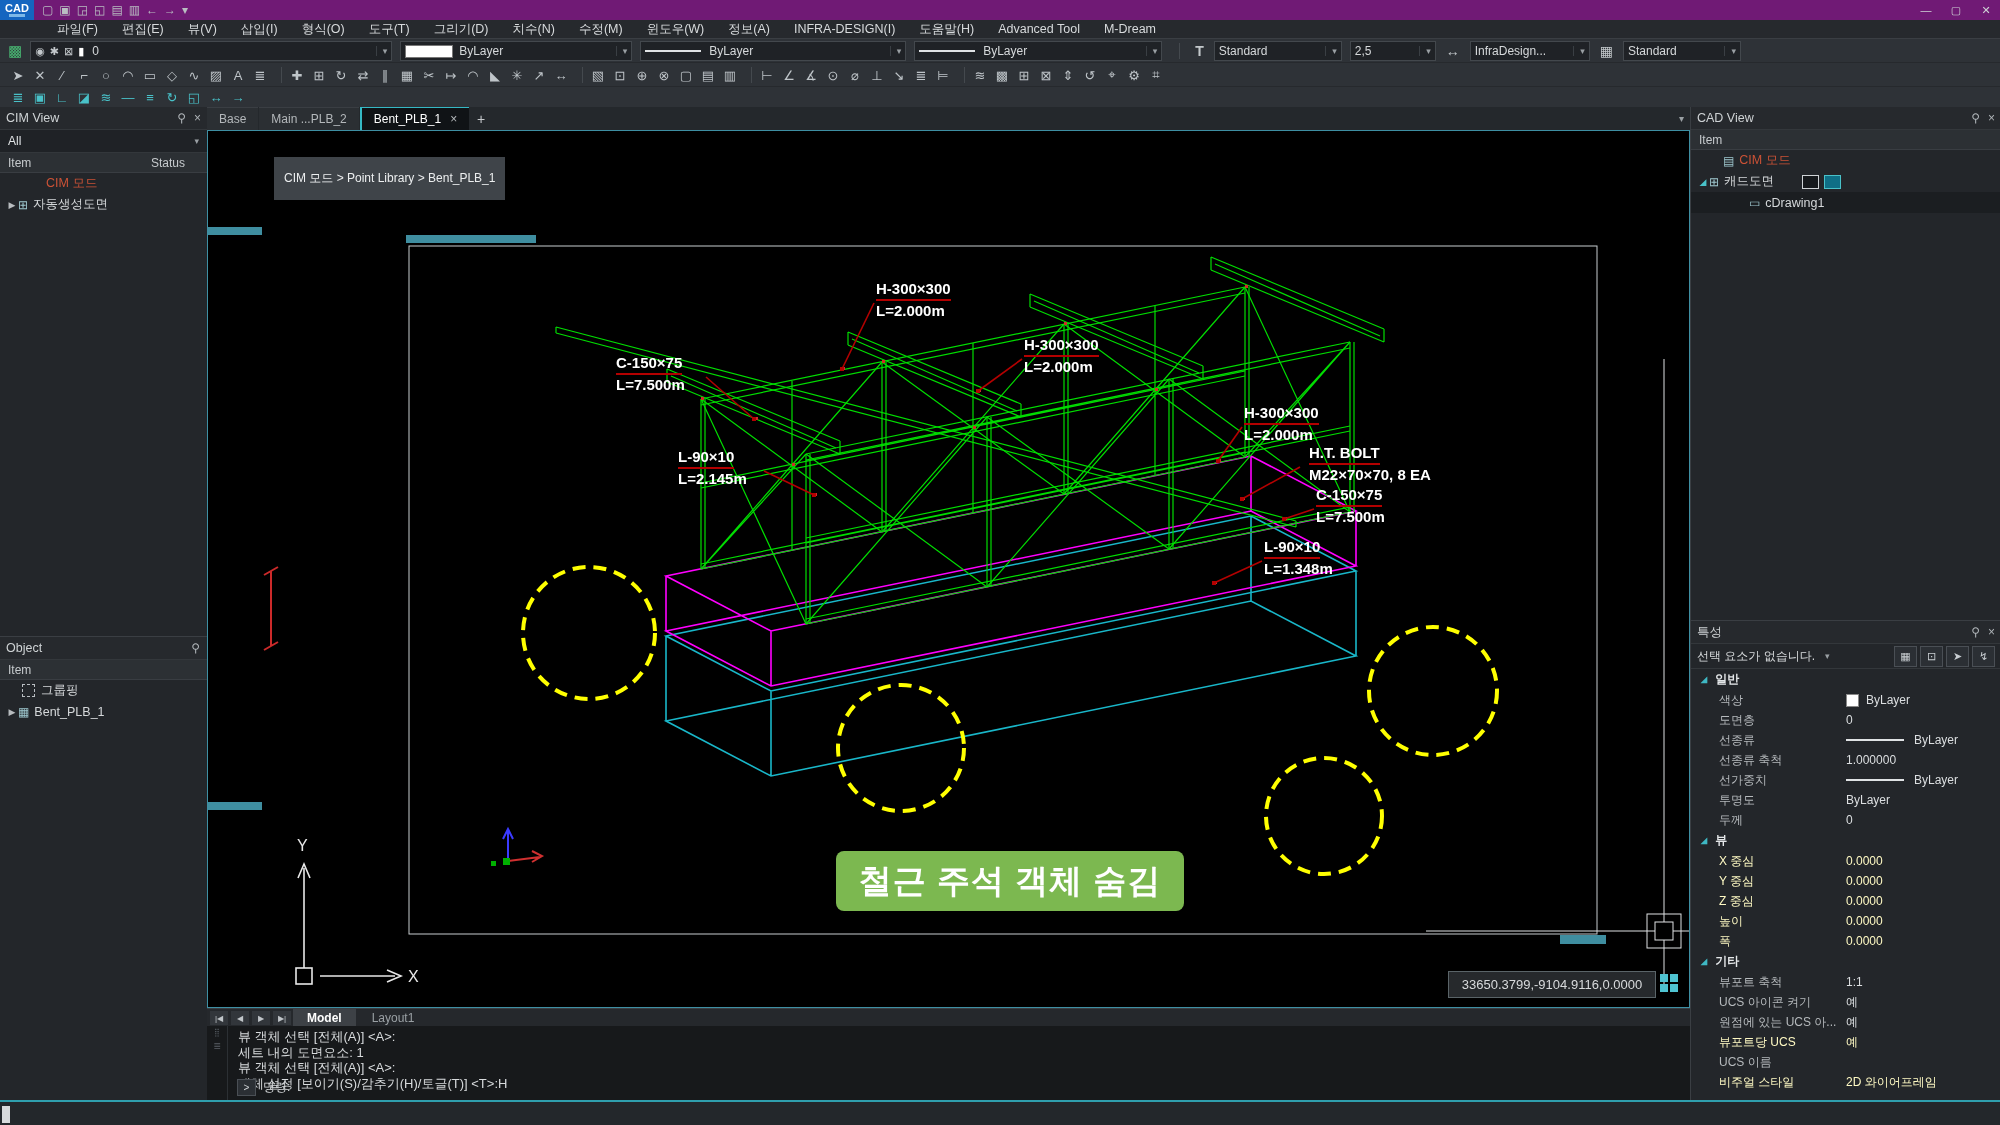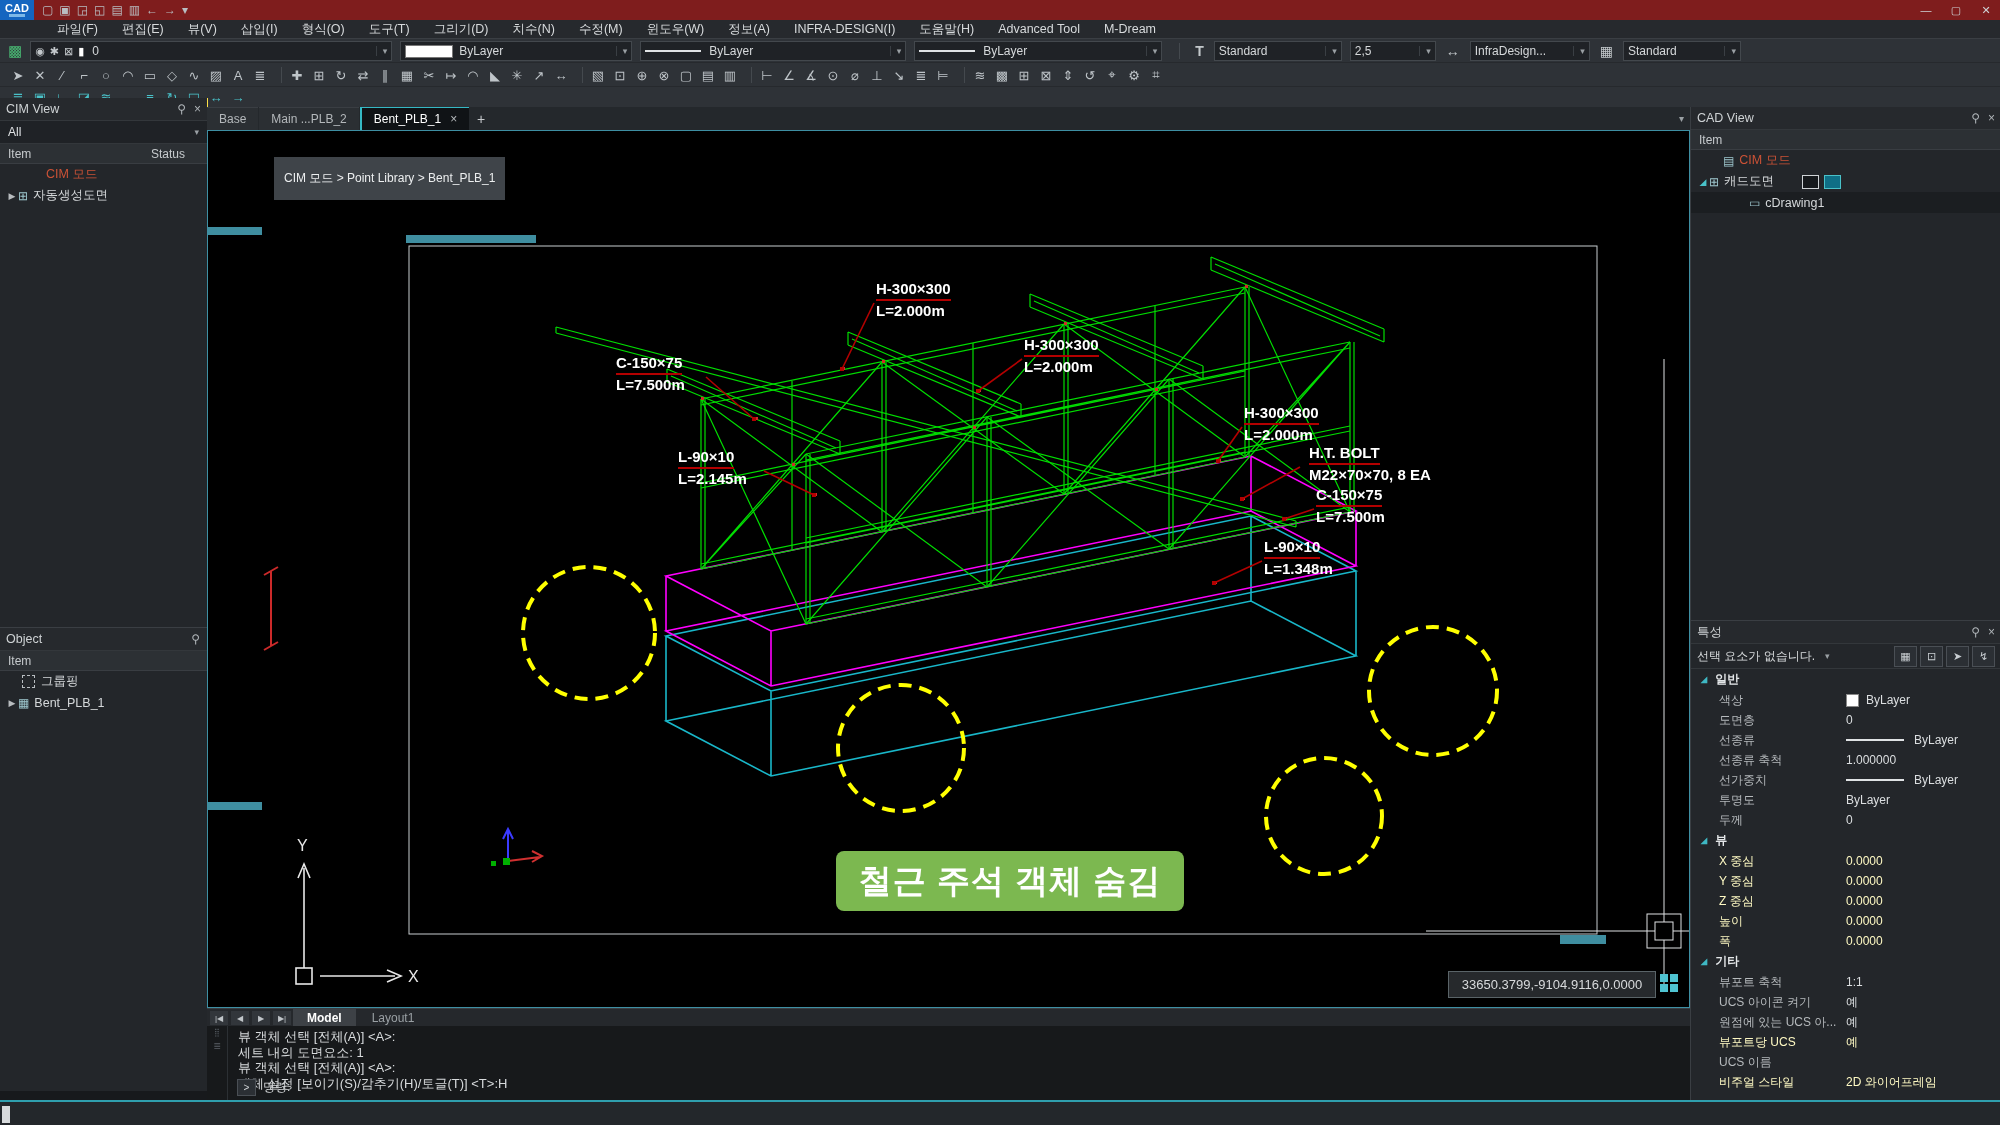--- a/index.html
+++ b/index.html
@@ -1,20 +1,20 @@
 <!DOCTYPE html>
 <html><head>
 <meta charset="utf-8">
 <style>
   html,body{margin:0;padding:0}
   body{width:2000px;height:1125px;position:relative;background:#17191c;
        font-family:"Liberation Sans",sans-serif;font-size:12px;color:#d4d7d9;overflow:hidden}
   .abs{position:absolute}
   
-  #titlebar{left:0;top:0;width:2000px;height:20px;background:#7f1d1d;display:flex;align-items:center}
+  #titlebar{left:0;top:0;width:2000px;height:20px;background:#701a75;display:flex;align-items:center}
   #logo{width:34px;height:20px;background:#1565c0;color:#fff;font-weight:bold;font-size:11px;
         display:flex;align-items:center;justify-content:center;flex-direction:column;line-height:10px}
   #logo .sub{width:16px;height:3px;background:#7db8e8;margin-top:1px}
   .qa{display:flex;align-items:center;margin-left:8px;gap:6px}
   .qa .qi{color:#b9bec2;font-size:12px;cursor:default}
   #wtitle{position:absolute;left:0;right:0;text-align:center;color:#8a9095;font-size:12px;pointer-events:none}
   .winbtns{margin-left:auto;display:flex;gap:2px;z-index:2}
   .winbtn{width:28px;height:20px;display:flex;align-items:center;justify-content:center;color:#cfd3d6;font-size:11px}
   
   #menubar{left:0;top:20px;width:2000px;height:18px;background:#26292d;display:flex;align-items:center;padding-left:46px;gap:2px}
@@ -27,21 +27,21 @@
   .lprev{width:56px;height:0;border-top:2px solid #dfe2e4;margin-right:8px}
   .tool-ic{color:#c3c8cb;font-size:14px;padding:0 2px}
   .green-ic{color:#49b873;font-size:15px}
   
   #toolbar2{left:0;top:62px;width:2000px;height:24px;background:#2e3237;border-top:1px solid #26292d;display:flex;align-items:center;padding-left:8px}
   #toolbar3{left:0;top:86px;width:2000px;height:21px;background:#2e3237;border-top:1px solid #26292d;display:flex;align-items:center;padding-left:8px}
   .tbi{width:20px;height:19px;display:flex;align-items:center;justify-content:center;color:#bfc5c9;font-size:13px;margin-right:2px}
   .tbi.teal{color:#49c2c9}
   .tbsep{width:7px;height:16px;border-right:1px solid #44494e;margin:0 5px 0 2px}
   
-  #leftcol{left:0;top:98px;width:207px;height:993px;background:#23262a;border-right:1px solid #fde047}
+  #leftcol{left:0;top:107px;width:207px;height:993px;background:#23262a;border-right:1px solid #fde047}
   #rightcol{left:1690px;top:107px;width:310px;height:993px;background:#23262a;border-left:1px solid #3a3e43}
   .panel-title{height:22px;display:flex;align-items:center;padding:0 6px;color:#cfd3d5;font-size:12.5px;background:#26292d;border-bottom:1px solid #33373b}
   .panel-title .sp{margin-left:auto;display:flex;gap:8px}
   .pbtn{color:#aeb3b7;font-size:12px}
   .filter-row{height:22px;display:flex;align-items:center;background:#1f2226;border-bottom:1px solid #33373b;padding:0 8px;color:#e0e3e5}
   .filter-row .dd{margin-left:auto;color:#9aa0a4;font-size:9px}
   .colhdr{height:19px;display:flex;align-items:center;background:#2c3034;border-bottom:1px solid #393d42;color:#c6cacd;padding:0 8px}
   .colhdr .c2{margin-left:auto;margin-right:14px}
   .trow{height:21px;display:flex;align-items:center;color:#d5d8da;font-size:12.5px}
   .trow .arrow{color:#b8bcbf;font-size:9px;width:12px;text-align:center}

